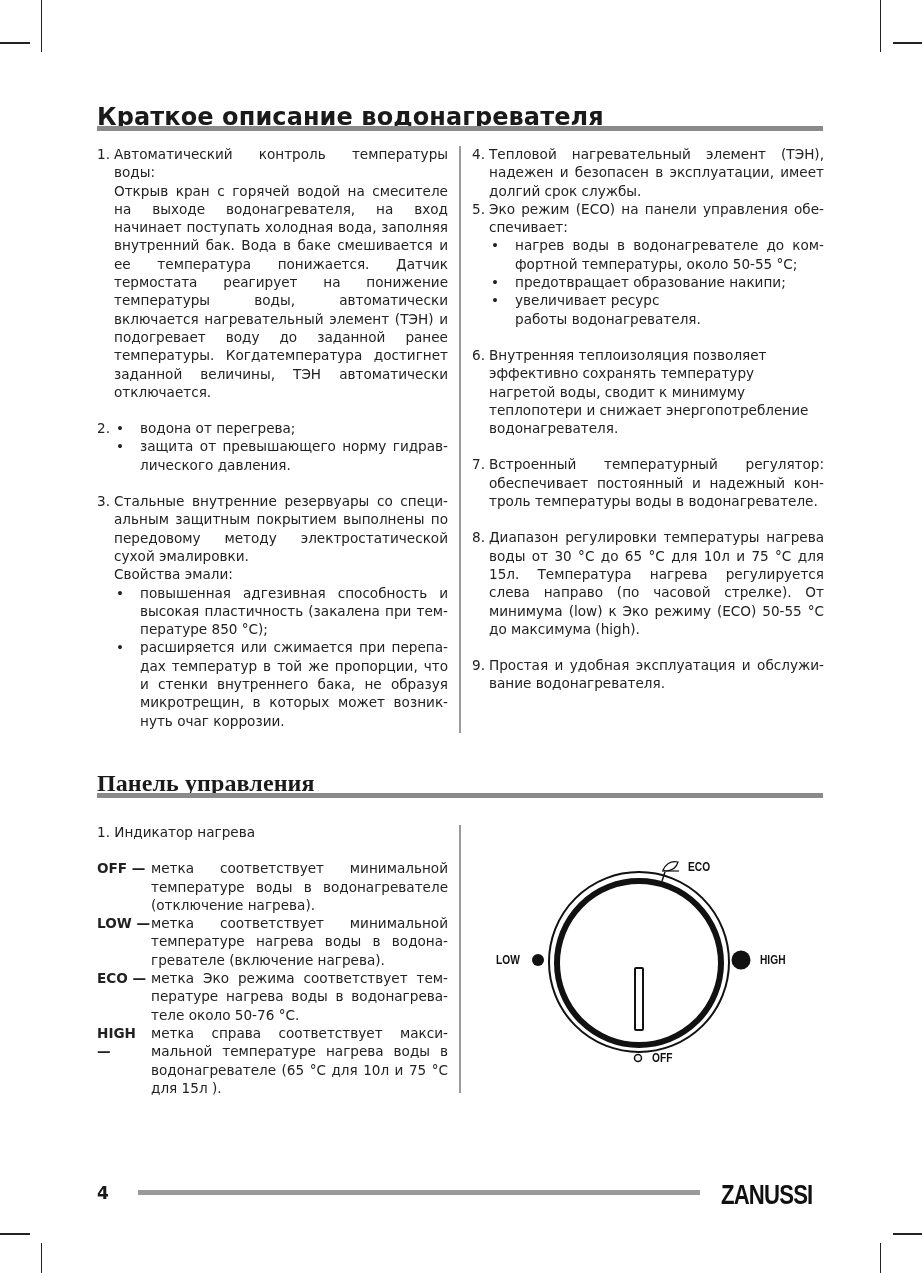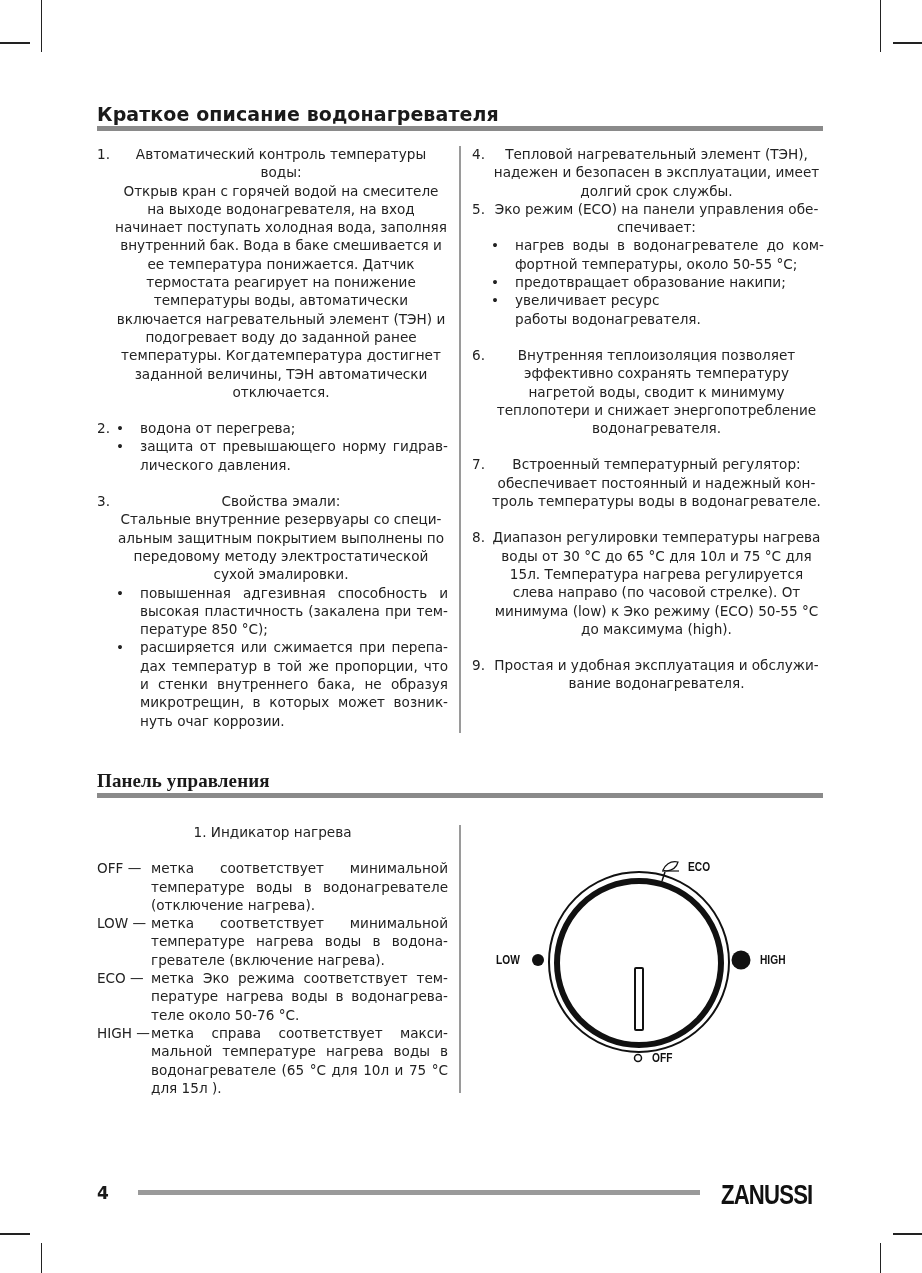--- a/index.html
+++ b/index.html
@@ -1,31 +1,31 @@
 <!DOCTYPE html>
 <html><head>
 <meta charset="utf-8">
 <style>
   html,body{margin:0;padding:0;background:#fff;}
   body{width:922px;height:1273px;position:relative;overflow:hidden;font-family:"Liberation Sans",sans-serif;color:#1a1a1a;}
   .crop{position:absolute;background:#222;}
-  .h2{position:absolute;left:97px;font-family:"DejaVu Sans",sans-serif;font-weight:bold;font-size:19px;color:#1a1a1a;letter-spacing:0.1px;}
+  .h2{position:absolute;left:97px;font-family:"DejaVu Sans",sans-serif;font-weight:bold;font-size:24px;color:#1a1a1a;letter-spacing:0.1px;}
   .rule{position:absolute;left:97px;width:726px;height:5px;background:#8a8a8a;}
   .col{position:absolute;font-family:"DejaVu Sans",sans-serif;font-size:13.6px;line-height:18.3px;color:#222;}
-  .col p{margin:0;text-align:center;}
+  .col p{margin:0;}
   .item{display:flex;}
   .num{width:17px;flex:none;}
   .body{flex:1;text-align:justify;}
   .body.left{text-align:left;}
   .bul{display:flex;}
   .bul .dot{width:24px;flex:none;padding-left:2px;}
   .gap{height:18px;}
   .vdiv{position:absolute;width:1.5px;background:#9a9a9a;}
   .def{display:flex;}
-  .def .term{width:54px;flex:none;}
+  .def .term{width:54px;flex:none;font-weight:bold;}
   .def .desc{flex:1;text-align:justify;}
   .dial-lbl{position:absolute;font-family:"Liberation Sans",sans-serif;font-weight:bold;font-size:12px;color:#111;transform:scaleX(0.85);transform-origin:left;}
   .pagenum{position:absolute;left:97px;top:1183px;font-family:"DejaVu Sans",sans-serif;font-weight:bold;font-size:17px;}
   .footrule{position:absolute;left:138px;top:1190px;width:562px;height:5px;background:#9a9a9a;}
   .logo{position:absolute;left:721px;top:1180px;font-family:"Liberation Sans",sans-serif;font-weight:bold;font-size:27px;letter-spacing:-1px;transform:scaleX(0.82);transform-origin:left;color:#111;}
 </style>
 </head>
 <body>
 
 <div class="crop" style="left:41px;top:0;width:1px;height:52px;"></div>
@@ -61,22 +61,22 @@
       <div class="bul">
           <span class="dot">•</span>
           <span style="text-align:justify">защита от превышающего норму гидрав­лического давления.</span>
         </div>
     </div>
   </div>
   <div class="gap"></div>
   <div class="item">
     <span class="num">3.</span>
     <div class="body">
+      <p>Стальные внутренние резервуары со специ­альным защитным покрытием выполнены по передовому методу электростатической сухой эмалировки.</p>
       <p>Свойства эмали:</p>
-      <p>Стальные внутренние резервуары со специ­альным защитным покрытием выполнены по передовому методу электростатической сухой эмалировки.</p>
       <div class="bul">
           <span class="dot">•</span>
           <span>повышенная адгезивная способность и высокая пластичность (закалена при тем­пературе 850 °C);</span>
         </div>
       <div class="bul">
           <span class="dot">•</span>
           <span>расширяется или сжимается при перепа­дах температур в той же пропорции, что и стенки внутреннего бака, не образуя микротрещин, в которых может возник­нуть очаг коррозии.</span>
         </div>
     </div>
   </div>

